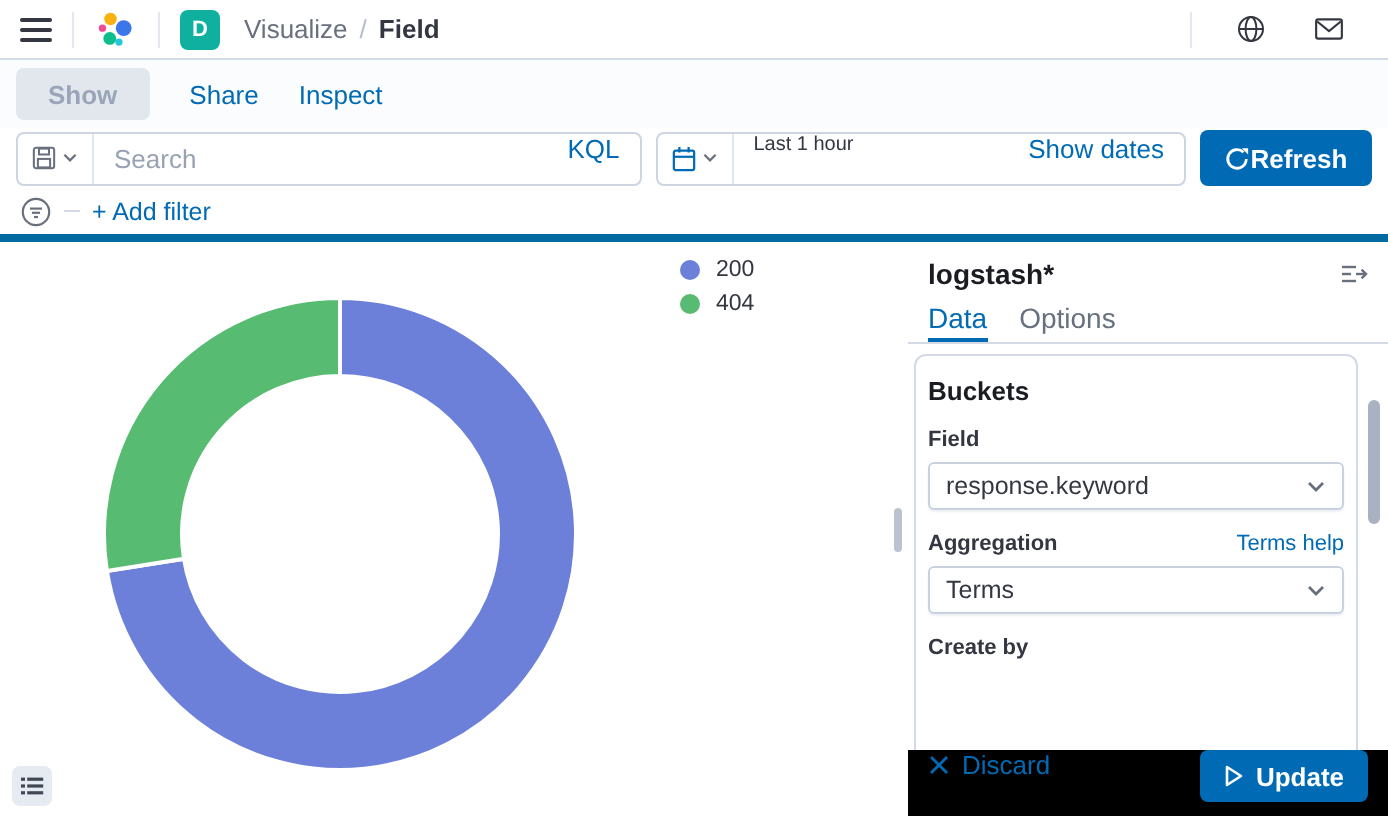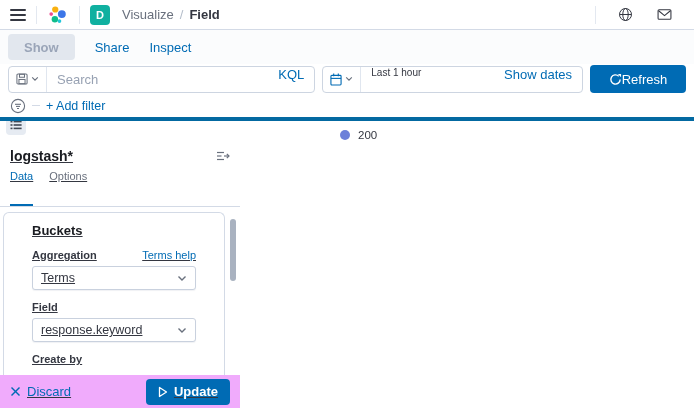--- a/index.html
+++ b/index.html
@@ -70,37 +70,37 @@
   .search-input {
     flex: 1; border: none; outline: none; height: 100%;
     font-family: "Liberation Sans", sans-serif; font-size: 13px; color: #343741;
     padding: 0 10px; background: transparent;
   }
   .search-input::placeholder { color: #98a2b3; }
   .kql-btn { padding: 0 10px; color: #006BB4; font-size: 13px; cursor: pointer; }
   .date-text { flex: 1; padding: 0 10px; color: #343741; font-size: 10px; }
   .show-dates { padding: 0 10px; color: #006BB4; font-size: 13px; cursor: pointer; white-space: nowrap; }
   .refresh-btn {
-    height: 28px; width: 96px;
+    height: 28px; width: 86px;
     background: #006BB4; color: #fff; border: none; border-radius: 4px;
     display: flex; align-items: center; justify-content: center; gap: 0;
-    font-size: 13px; font-weight: 400; cursor: pointer;
+    font-size: 13px; font-weight: 700; cursor: pointer;
     font-family: "Liberation Sans", sans-serif;
   }
 
   
   .filter-bar {
     height: 27px; display: flex; align-items: center;
     padding: 0 10px; gap: 6px; border-bottom: 4px solid #0369a1; background: #fff;
   }
   .filter-dash { width: 8px; height: 1px; background: #d3dae6; }
   .add-filter { color: #006BB4; font-size: 12.5px; cursor: pointer; }
 
   
-  .main { display: flex; height: 287px; position: relative; flex-direction: column; }
+  .main { display: flex; height: 287px; position: relative; }
   .chart-area { flex: 1; position: relative; background: #fff; overflow: hidden; }
   .donut-svg { position: absolute; left: 20px; top: -4px; }
   .chart-legend { position: absolute; left: 340px; top: 8px; display: flex; flex-direction: column; gap: 5px; }
   .legend-item { display: flex; align-items: center; gap: 8px; cursor: pointer; }
   .legend-dot { width: 10px; height: 10px; border-radius: 50%; }
   .legend-label { font-size: 11.5px; color: #343741; }
   .legend-toggle {
     position: absolute; left: 6px; bottom: 5px;
     width: 20px; height: 20px; border-radius: 4px;
     background: #e6ebf2; border: none; cursor: pointer;
@@ -108,33 +108,33 @@
   }
 
   .splitter { width: 10px; position: relative; background: #fff; }
   .splitter-grip {
     position: absolute; top: 133px; left: 3px;
     width: 4px; height: 22px; border-radius: 2px;
     background: #bac3d0; cursor: col-resize;
   }
 
   
-  .side-panel { width: 240px; display: flex; flex-direction: column; background: #fff; position: relative; text-decoration: underline; }
+  .side-panel { width: 240px; display: flex; flex-direction: column; background: #fff; position: relative; }
   .panel-header { padding: 8px 10px 0 10px; border-bottom: 1px solid #d3dae6; }
   .panel-title-row { display: flex; align-items: center; justify-content: space-between; }
   .panel-title { font-size: 14px; font-weight: bold; color: #1a1c21; }
   .panel-tabs { display: flex; gap: 16px; margin-top: 6px; }
-  .panel-tab { font-size: 11px; padding-bottom: 22px; color: #69707d; cursor: pointer; border-bottom: 2px solid transparent; }
+  .panel-tab { font-size: 14px; padding-bottom: 2px; color: #69707d; cursor: pointer; border-bottom: 2px solid transparent; }
   .panel-tab.active { color: #006BB4; border-bottom-color: #006BB4; }
 
   .form-scroll {
     flex: 1; margin: 5px 15px 0 3px;
     border: 1px solid #d3dae6; border-bottom: none;
     border-radius: 6px 6px 0 0;
-    padding: 10px 28px; overflow: hidden;
+    padding: 10px 6px; overflow: hidden;
   }
   .section-title { font-size: 13px; font-weight: bold; color: #1a1c21; }
   .bucket-row {
     margin-top: 8px; background: #f5f7fa; border-radius: 4px;
     padding: 7px 8px; display: flex; align-items: center; gap: 7px;
   }
   .bucket-row-label { font-size: 13px; color: #343741; flex: 1; }
   .bucket-row .row-icons { display: flex; align-items: center; gap: 8px; }
 
   .field-group { margin-top: 11px; }
@@ -150,22 +150,22 @@
   }
   .select-box .select-value { flex: 1; }
 
   .panel-scrollbar {
     position: absolute; right: 4px; top: 79px;
     width: 6px; height: 62px; border-radius: 3px;
     background: #a9b2c0;
   }
 
   .panel-actions {
-    height: 33px; display: flex; align-items: center; padding: 0 10px;
-    background: #f0abfc;
+    height: 33px; display: flex; align-items: flex-start; padding: 0 10px;
+    background: #000000;
     gap: 23px;
   }
   .discard-link { display: flex; align-items: center; gap: 6px; color: #006BB4; font-size: 13px; cursor: pointer; }
   .update-btn {
     margin-left: auto; height: 26px; padding: 0 12px;
     background: #006BB4; color: #fff; border: none; border-radius: 4px;
     display: flex; align-items: center; gap: 6px;
     font-size: 13px; font-weight: 600; cursor: pointer;
     font-family: "Liberation Sans", sans-serif;
   }
@@ -318,37 +318,37 @@
         <span class="panel-tab">Options</span>
       </div>
     </div>
 
     <div class="form-scroll">
       <div class="section-title">Buckets</div>
 
 
       <div class="field-group">
         <div class="field-label-row">
-          <span class="field-label">Aggregation</span>
-          <span class="field-help">Terms help</span>
+          <span class="field-label">Field</span>
         </div>
         <div class="select-box">
-          <span class="select-value">Terms</span>
+          <span class="select-value">response.keyword</span>
           <svg width="10" height="7" viewBox="0 0 10 7" fill="none" stroke="#69707d" stroke-width="1.4">
             <polyline points="1.5,1.5 5,5 8.5,1.5"></polyline>
           </svg>
         </div>
       </div>
 
       <div class="field-group">
         <div class="field-label-row">
-          <span class="field-label">Field</span>
+          <span class="field-label">Aggregation</span>
+          <span class="field-help">Terms help</span>
         </div>
         <div class="select-box">
-          <span class="select-value">response.keyword</span>
+          <span class="select-value">Terms</span>
           <svg width="10" height="7" viewBox="0 0 10 7" fill="none" stroke="#69707d" stroke-width="1.4">
             <polyline points="1.5,1.5 5,5 8.5,1.5"></polyline>
           </svg>
         </div>
       </div>
 
       <div class="field-group">
         <div class="field-label-row">
           <span class="field-label">Create by</span>
         </div>

